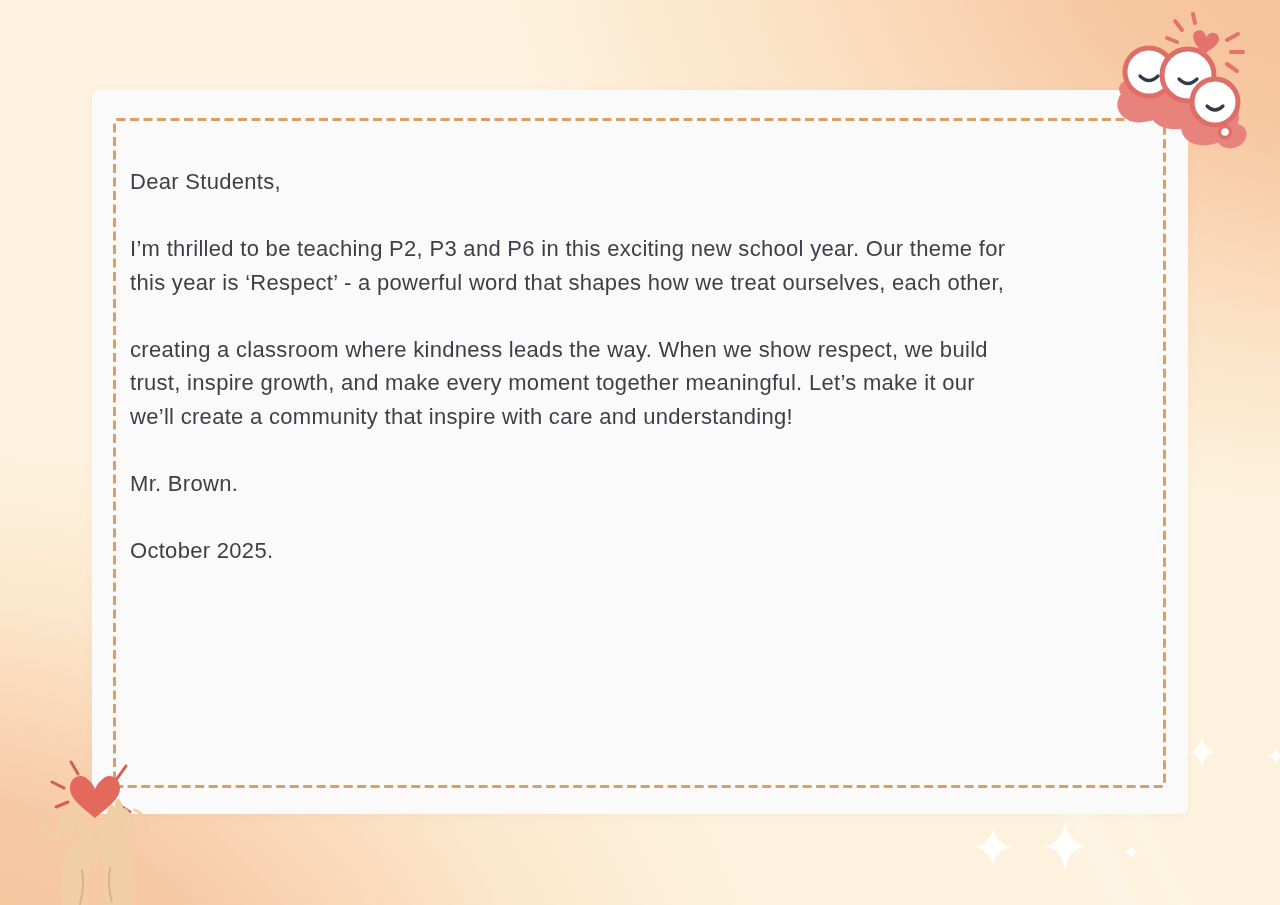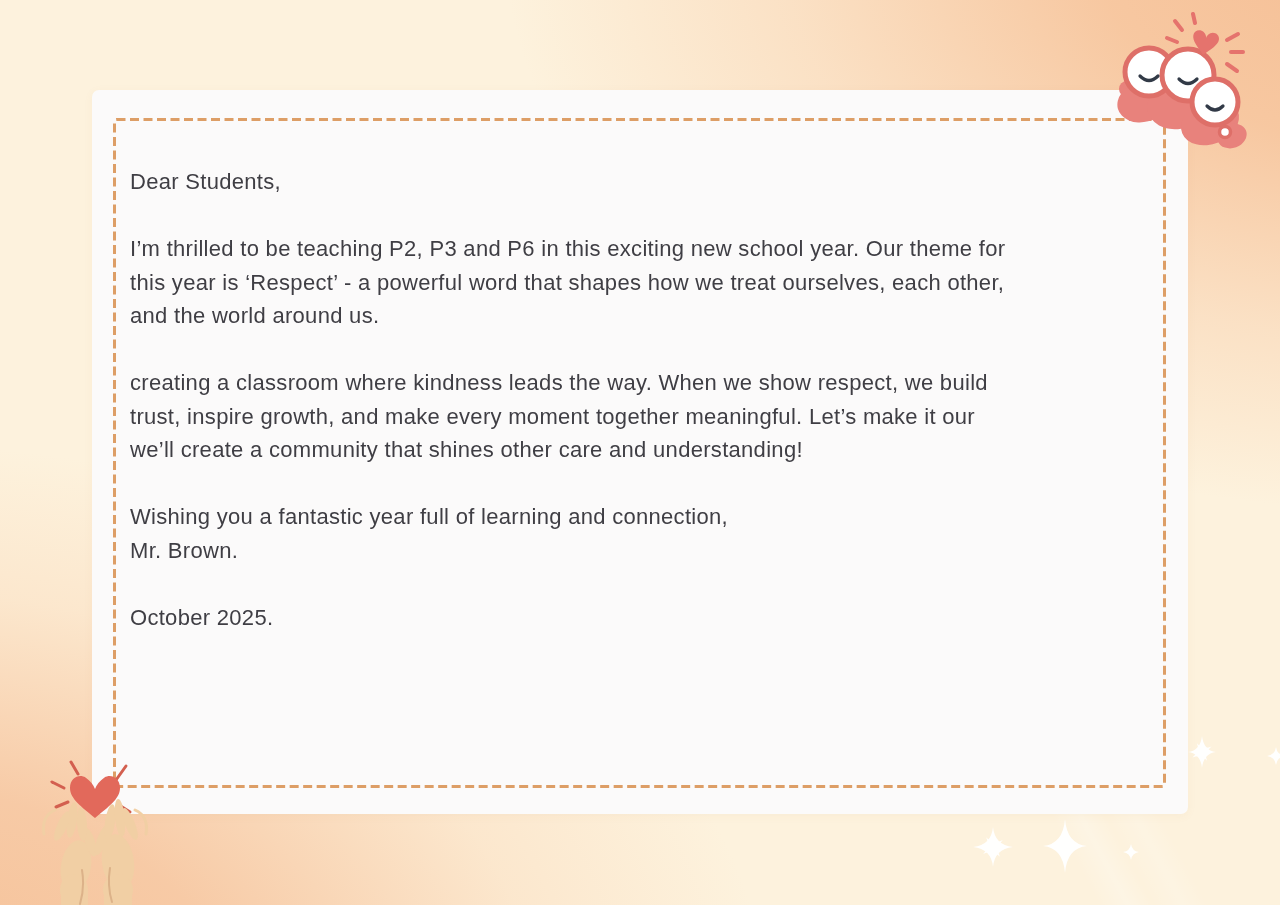--- a/index.html
+++ b/index.html
@@ -50,30 +50,28 @@
     <svg class="dashed-frame" width="1053" height="670" viewBox="0 0 1053 670">
       <rect x="1.5" y="1.5" width="1050" height="667" rx="2" fill="none" stroke="#dd9e66" stroke-width="3" stroke-dasharray="9 4.5"></rect>
     </svg>
 
     <div class="letter">
       <div class="line">Dear Students,</div>
       <div class="line blank"></div>
       <div>
           <div class="line">I’m thrilled to be teaching P2, P3 and P6 in this exciting new school year. Our theme for</div>
           <div class="line">this year is ‘Respect’ - a powerful word that shapes how we treat ourselves, each other,</div>
-          <div class="line">and the world around us.</div>
         </div>
       <div class="line blank"></div>
       <div>
           <div class="line">creating a classroom where kindness leads the way. When we show respect, we build</div>
           <div class="line">trust, inspire growth, and make every moment together meaningful. Let’s make it our</div>
-          <div class="line">we’ll create a community that shines other care and understanding!</div>
+          <div class="line">we’ll create a community that inspire with care and understanding!</div>
         </div>
       <div class="line blank"></div>
-      <div class="line">Wishing you a fantastic year full of learning and connection,</div>
       <div class="line">Mr. Brown.</div>
       <div class="line blank"></div>
       <div class="line">October 2025.</div>
     </div>
   </div>
 
   <svg class="deco deco-top-right" width="155" height="150" viewBox="0 0 155 150">
 
     <g stroke="#e5736d" stroke-width="4" stroke-linecap="round">
       <line x1="52" y1="26" x2="62" y2="30"></line>

